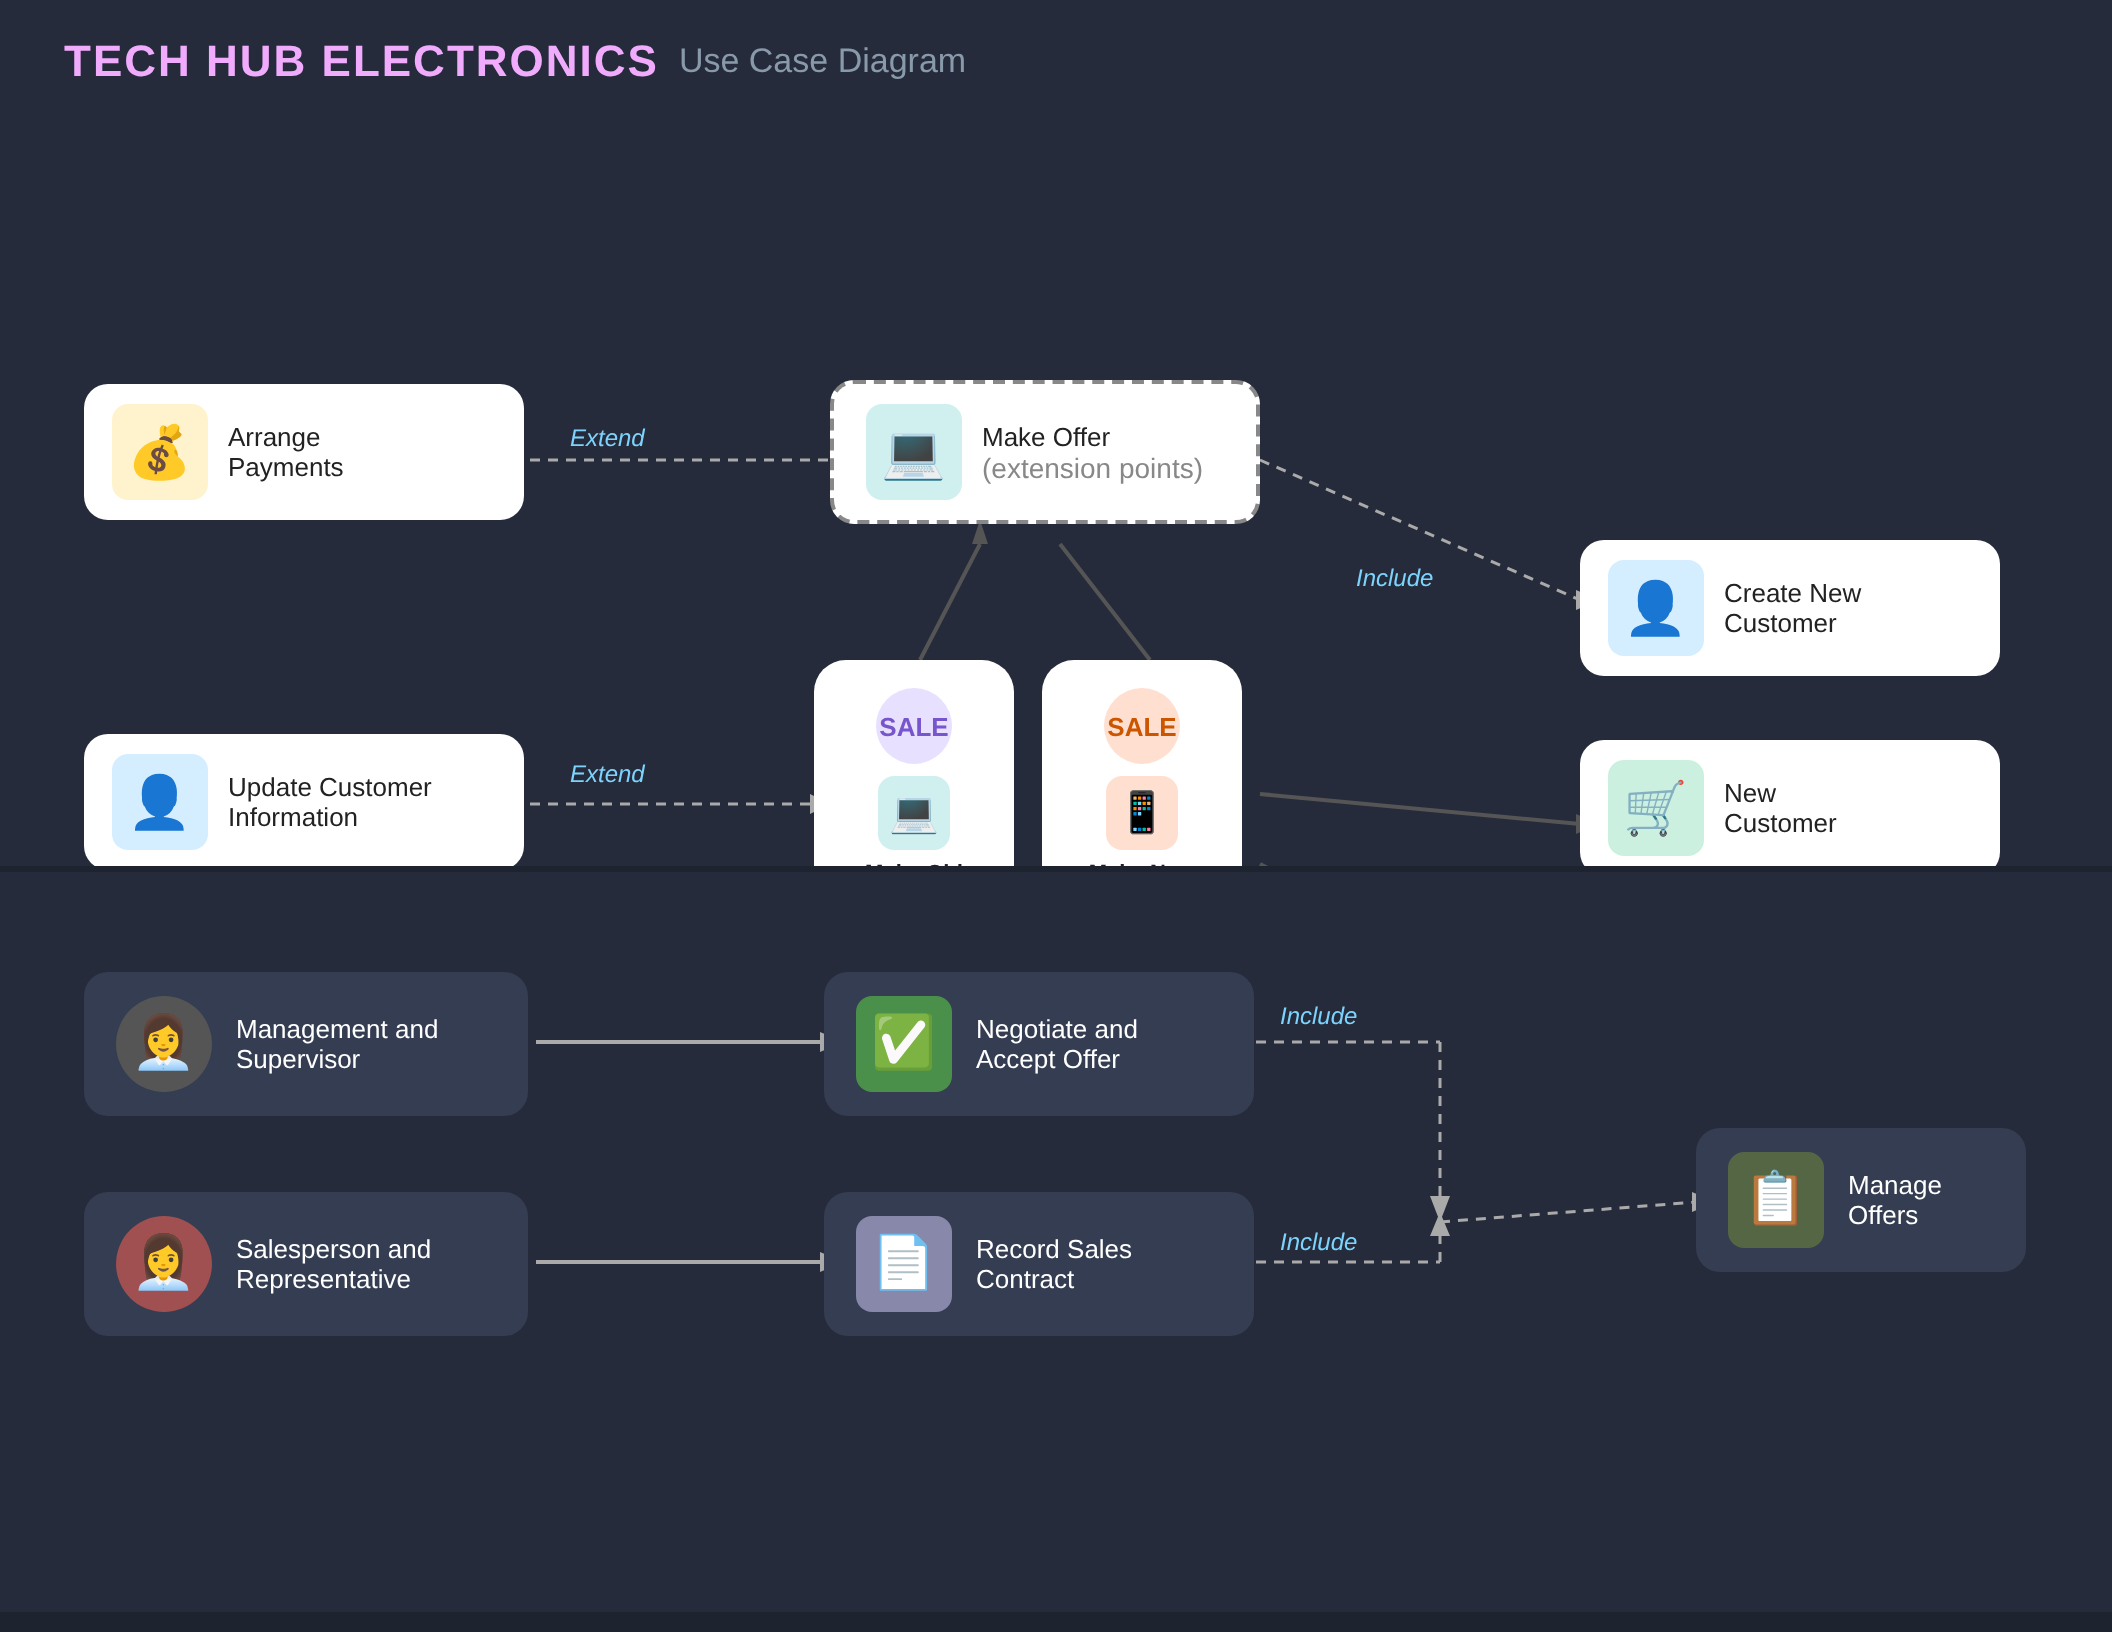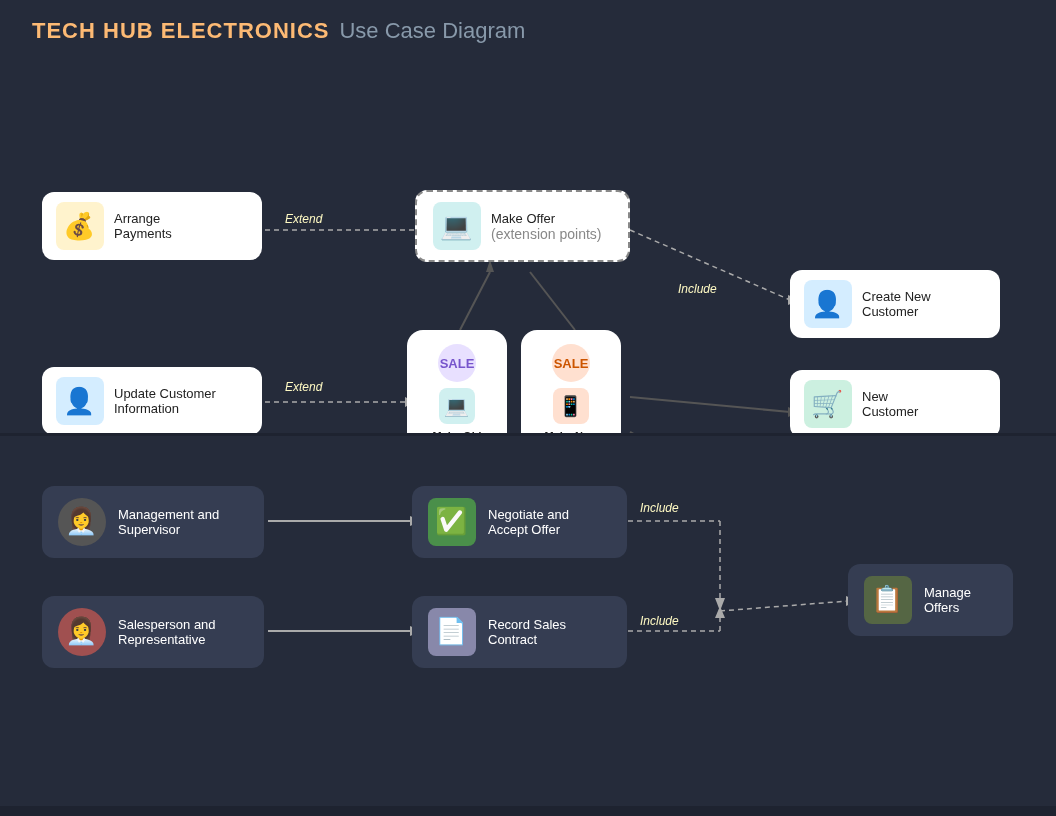--- a/index.html
+++ b/index.html
@@ -16,25 +16,25 @@
     .header {
       background: #252b3a;
       padding: 18px 32px;
       display: flex;
       align-items: center;
       gap: 10px;
     }
     .header-title-bold {
       font-size: 22px;
       font-weight: 900;
-      color: #fdba74;
+      color: #f0abfc;
       letter-spacing: 1px;
     }
     .header-title-light {
-      font-size: 22px;
+      font-size: 17px;
       font-weight: 300;
       color: #8899aa;
     }
 
     
     .main {
       display: flex;
       flex-direction: column;
       height: calc(816px - 72px);
     }
@@ -134,21 +134,21 @@
       top: 0; left: 0;
       width: 100%;
       height: 100%;
       pointer-events: none;
     }
 
     
     .line-label {
       position: absolute;
       font-size: 12px;
-      color: #fef9c3;
+      color: #7dd3fc;
       font-style: italic;
     }
 
     
     .sale-badge {
       background: #e8e0ff;
       color: #7755cc;
       font-size: 13px;
       font-weight: 900;
       border-radius: 50%;

